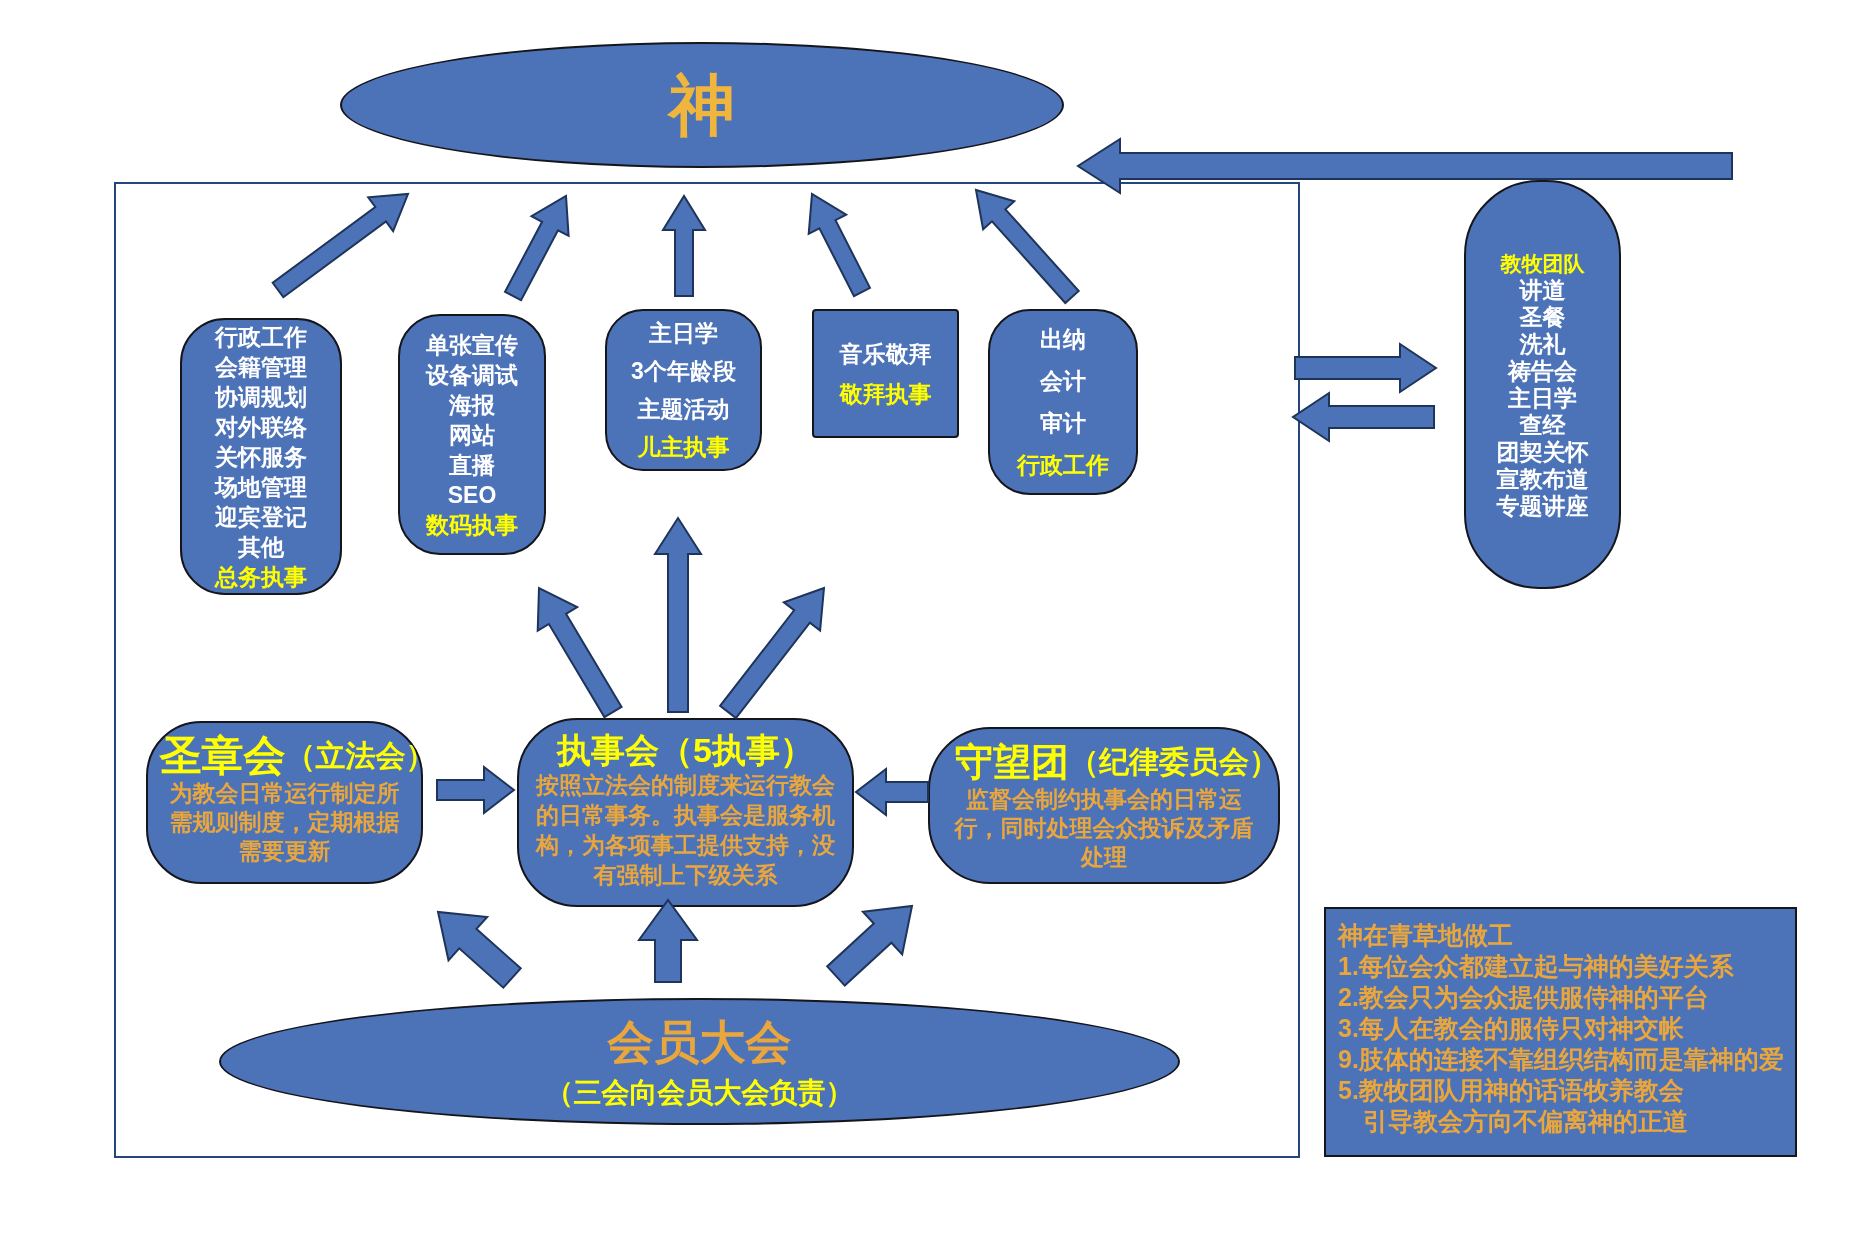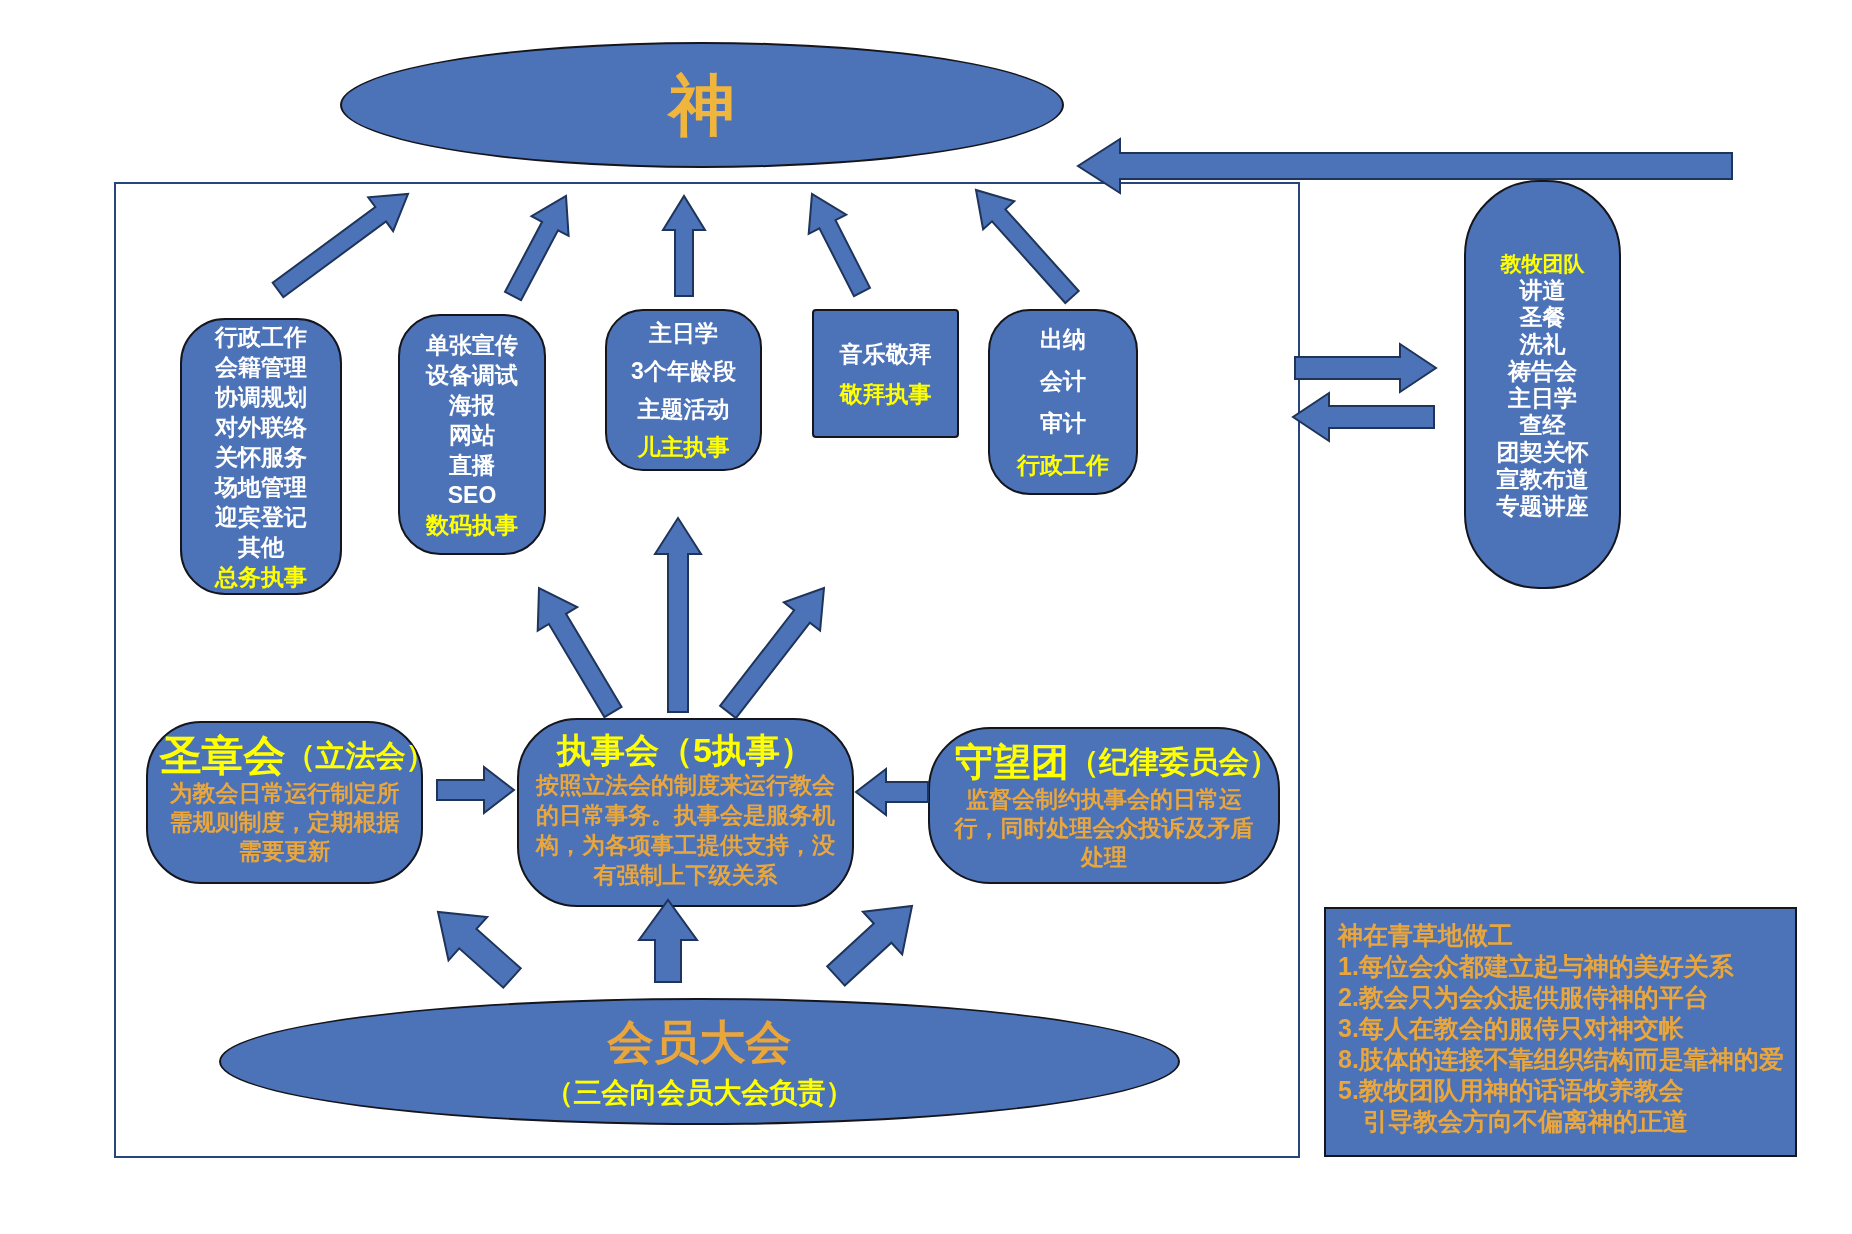--- a/index.html
+++ b/index.html
@@ -176,19 +176,19 @@
     <span class="assembly-title">会员大会</span>
     <span class="assembly-sub">（三会向会员大会负责）</span>
   </div>
 
   <div class="notes" style="left:1324px;top:907px;width:473px;height:250px;">
     <div class="notes-line">神在青草地做工</div>
     <div>
         <div class="notes-line">1.每位会众都建立起与神的美好关系</div>
         <div class="notes-line">2.教会只为会众提供服侍神的平台</div>
         <div class="notes-line">3.每人在教会的服侍只对神交帐</div>
-        <div class="notes-line">8.肢体的连接不靠组织结构而是靠神的爱</div>
+        <div class="notes-line">9.肢体的连接不靠组织结构而是靠神的爱</div>
         <div class="notes-line">5.教牧团队用神的话语牧养教会</div>
         <div class="notes-line">　引导教会方向不偏离神的正道</div>
       </div>
   </div>
 
 </div>
 
 </body></html>

